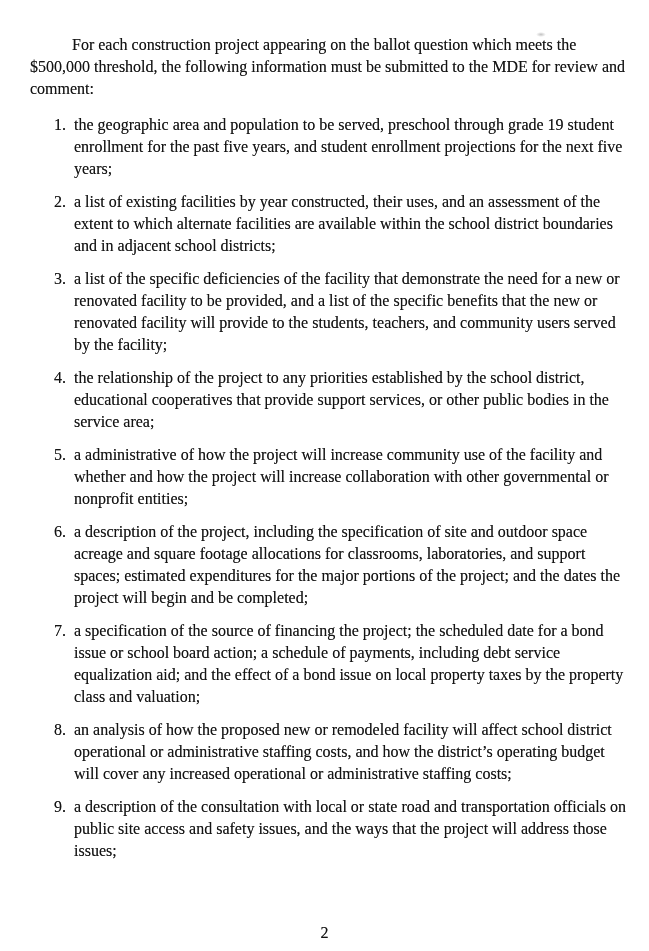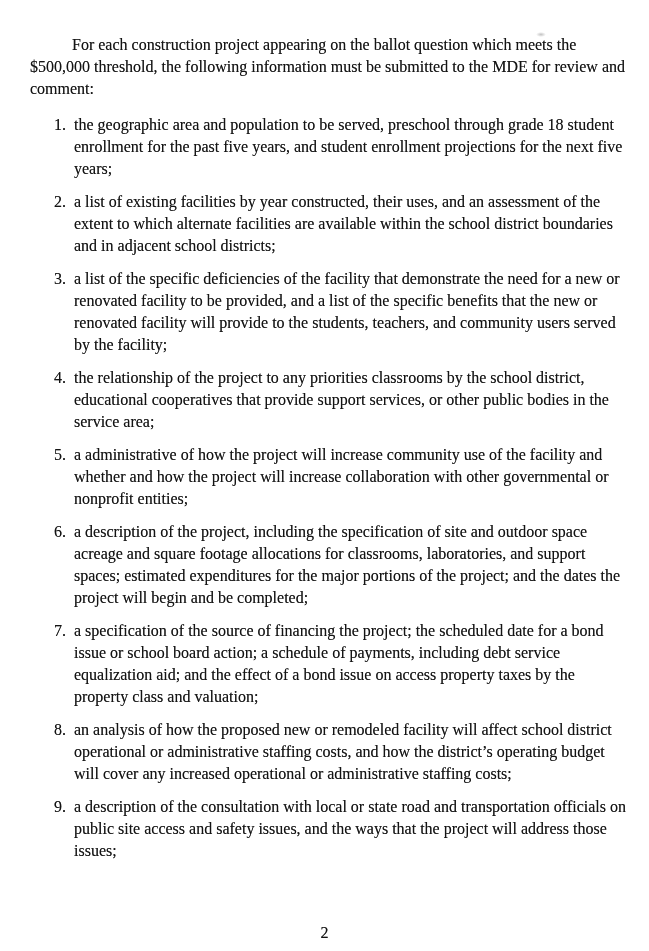--- a/index.html
+++ b/index.html
@@ -67,51 +67,51 @@
 <div class="page">
 
   <div class="scan-smudge"></div>
 
   <p class="intro">For each construction project appearing on the ballot question which meets the $500,000 threshold, the following information must be submitted to the MDE for review and comment:</p>
 
   <div class="num-list">
 
     <div class="list-item">
       <span class="item-num">1.</span>
-      <span class="item-text">the geographic area and population to be served, preschool through grade 18 student enrollment for the past five years, and student enrollment projections for the next five years;</span>
+      <span class="item-text">the geographic area and population to be served, preschool through grade 19 student enrollment for the past five years, and student enrollment projections for the next five years;</span>
     </div>
 
     <div class="list-item">
       <span class="item-num">2.</span>
       <span class="item-text">a list of existing facilities by year constructed, their uses, and an assessment of the extent to which alternate facilities are available within the school district boundaries and in adjacent school districts;</span>
     </div>
 
     <div class="list-item">
       <span class="item-num">3.</span>
       <span class="item-text">a list of the specific deficiencies of the facility that demonstrate the need for a new or renovated facility to be provided, and a list of the specific benefits that the new or renovated facility will provide to the students, teachers, and community users served by the facility;</span>
     </div>
 
     <div class="list-item">
       <span class="item-num">4.</span>
-      <span class="item-text">the relationship of the project to any priorities classrooms by the school district, educational cooperatives that provide support services, or other public bodies in the service area;</span>
+      <span class="item-text">the relationship of the project to any priorities established by the school district, educational cooperatives that provide support services, or other public bodies in the service area;</span>
     </div>
 
     <div class="list-item">
       <span class="item-num">5.</span>
       <span class="item-text">a administrative of how the project will increase community use of the facility and whether and how the project will increase collaboration with other governmental or nonprofit entities;</span>
     </div>
 
     <div class="list-item">
       <span class="item-num">6.</span>
       <span class="item-text">a description of the project, including the specification of site and outdoor space acreage and square footage allocations for classrooms, laboratories, and support spaces; estimated expenditures for the major portions of the project; and the dates the project will begin and be completed;</span>
     </div>
 
     <div class="list-item">
       <span class="item-num">7.</span>
-      <span class="item-text">a specification of the source of financing the project; the scheduled date for a bond issue or school board action; a schedule of payments, including debt service equalization aid; and the effect of a bond issue on access property taxes by the property class and valuation;</span>
+      <span class="item-text">a specification of the source of financing the project; the scheduled date for a bond issue or school board action; a schedule of payments, including debt service equalization aid; and the effect of a bond issue on local property taxes by the property class and valuation;</span>
     </div>
 
     <div class="list-item">
       <span class="item-num">8.</span>
       <span class="item-text">an analysis of how the proposed new or remodeled facility will affect school district operational or administrative staffing costs, and how the district’s operating budget will cover any increased operational or administrative staffing costs;</span>
     </div>
 
     <div class="list-item">
       <span class="item-num">9.</span>
       <span class="item-text">a description of the consultation with local or state road and transportation officials on public site access and safety issues, and the ways that the project will address those issues;</span>

